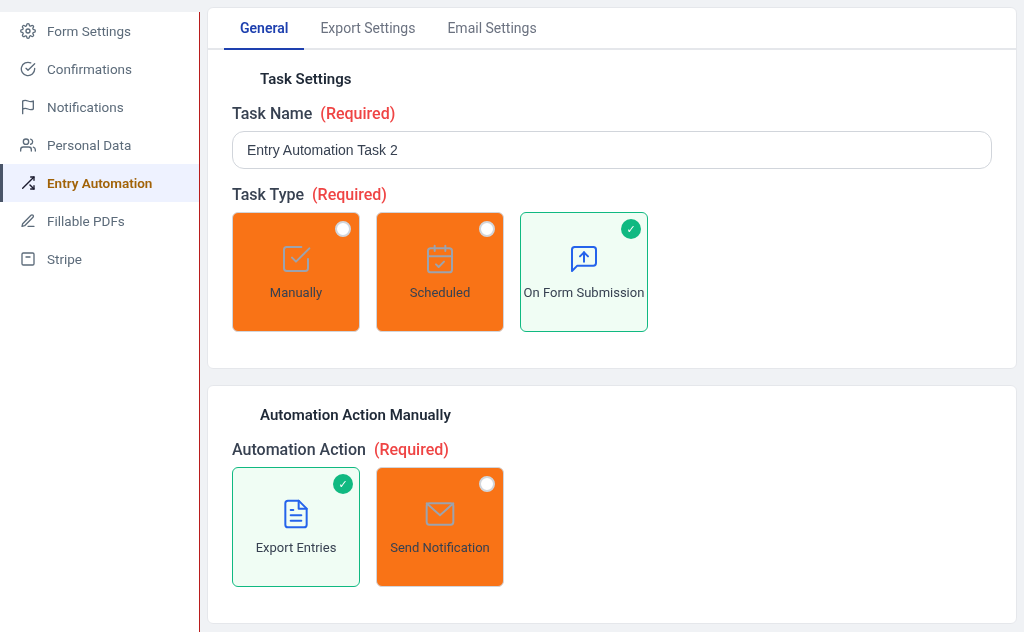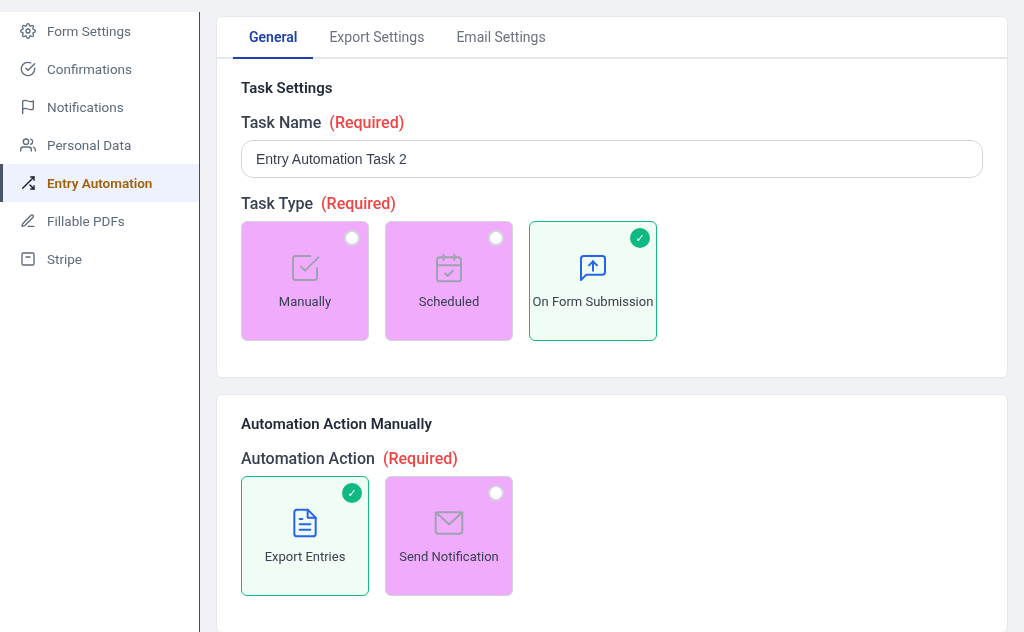--- a/index.html
+++ b/index.html
@@ -42,40 +42,41 @@
       display: flex;
       align-items: center;
       justify-content: center;
       flex-shrink: 0;
     }
 
     
     .main {
       flex: 1;
       overflow-y: auto;
-      padding: 16px;
+      padding: 7px;
     }
     .tab {
       padding: 12px 16px;
       cursor: pointer;
       color: #6b7280;
       font-size: 14px;
       border-bottom: 2px solid transparent;
       margin-bottom: -2px;
     }
     .tab.active {
       color: #1e40af;
       border-bottom: 2px solid #1e40af;
       font-weight: 600;
     }
     .card-title {
       font-size: 15px;
       font-weight: 600;
       color: #1f2937;
       margin-bottom: 16px;
+      margin-left: 28px;
     }
 
     
     .field-label {
       font-size: 16px;
       color: #374151;
       margin-bottom: 8px;
       font-weight: 500;
     }
     .text-input {
@@ -99,21 +100,21 @@
       width: 128px;
       height: 120px;
       border: 1px solid #d1d5db;
       border-radius: 6px;
       display: flex;
       flex-direction: column;
       align-items: center;
       justify-content: center;
       cursor: pointer;
       position: relative;
-      background: #f0abfc;
+      background: #f97316;
       gap: 10px;
       transition: border-color 0.15s;
     }
     .tile.selected {
       border-color: #10b981;
       background: #f0fdf4;
     }
     .tile-radio {
       position: absolute;
       top: 8px;

